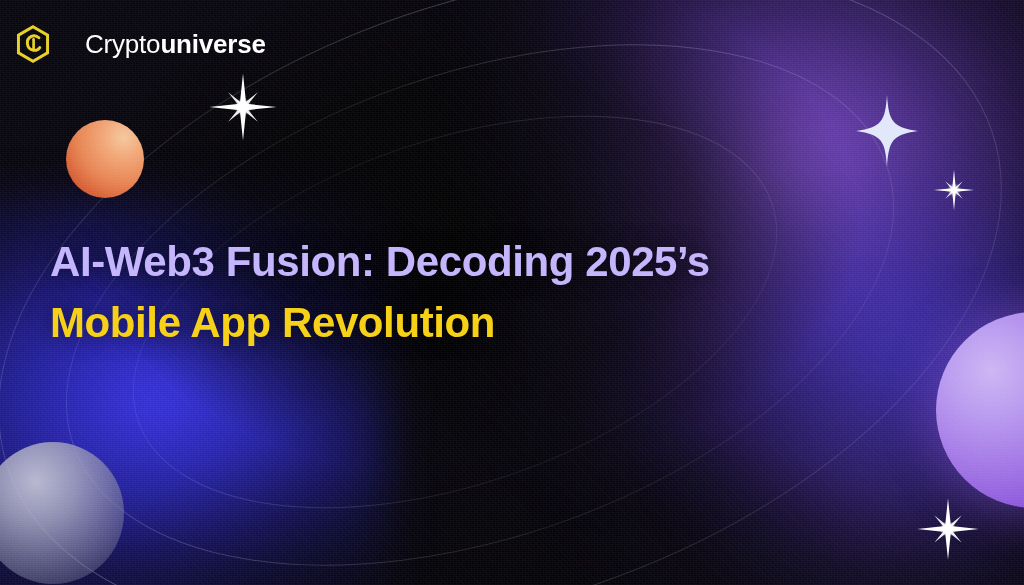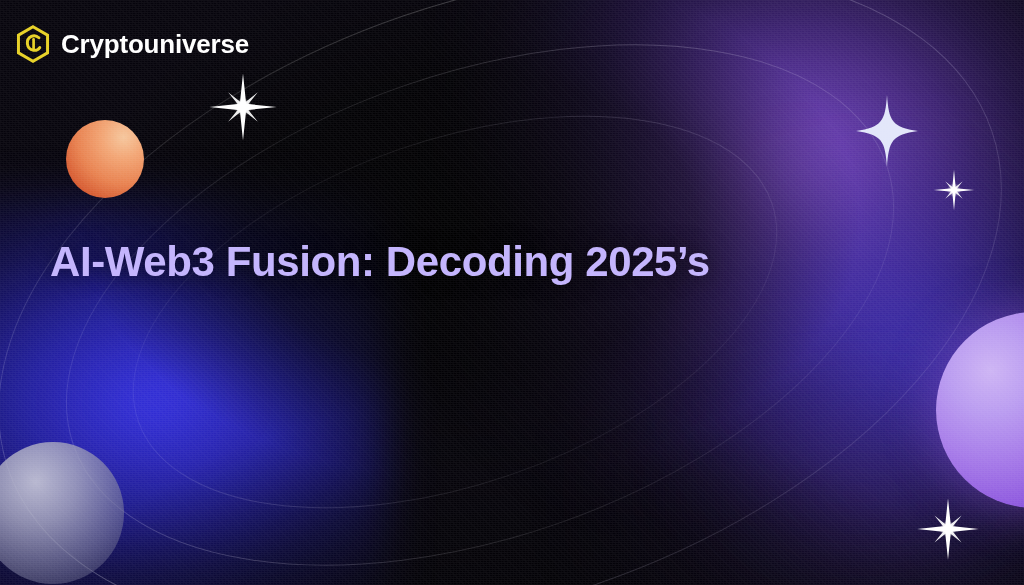--- a/index.html
+++ b/index.html
@@ -168,21 +168,21 @@
     gap: 9px;
   }
   .logo-mark { width: 38px; height: 38px; display: block; }
   .logo-text {
     font-size: 26px;
     letter-spacing: -0.2px;
     color: #ffffff;
     white-space: nowrap;
     line-height: 1;
   }
-  .logo-text .lt-light { font-weight: 700; }
+  .logo-text .lt-light { font-weight: 400; margin-left: 24px; }
   .logo-text .lt-bold  { font-weight: 700; }
 
   
   .headline {
     position: absolute;
     left: 50px;
     top: 231px;
     width: 900px;
   }
   .headline-line {
@@ -293,15 +293,16 @@
       <path d="M32 3 L56.5 17 L56.5 47 L32 61 L7.5 47 L7.5 17 Z" fill="none" stroke="#e8d22a" stroke-width="5"></path>
       <path d="M42 21.5 C38.5 18.2 33.5 17.2 29.3 19.2 C24.6 21.4 22 26.6 22.6 31.8
                C23.2 37.4 27.4 41.8 32.8 42.6 C37 43.2 41 41.4 43.4 38" fill="none" stroke="#e8d22a" stroke-width="5" stroke-linecap="round"></path>
       <path d="M33 24 L33 40" fill="none" stroke="#e8d22a" stroke-width="4.5" stroke-linecap="round"></path>
     </svg>
     <div class="logo-text"><span class="lt-light">Crypto</span><span class="lt-bold">universe</span></div>
   </div>
 
   <div class="headline">
     <div class="headline-line hl-1">AI-Web3 Fusion: Decoding 2025’s</div>
+    <div class="headline-line hl-2">Mobile App Revolution</div>
   </div>
 
 </div>
 
 </body></html>

